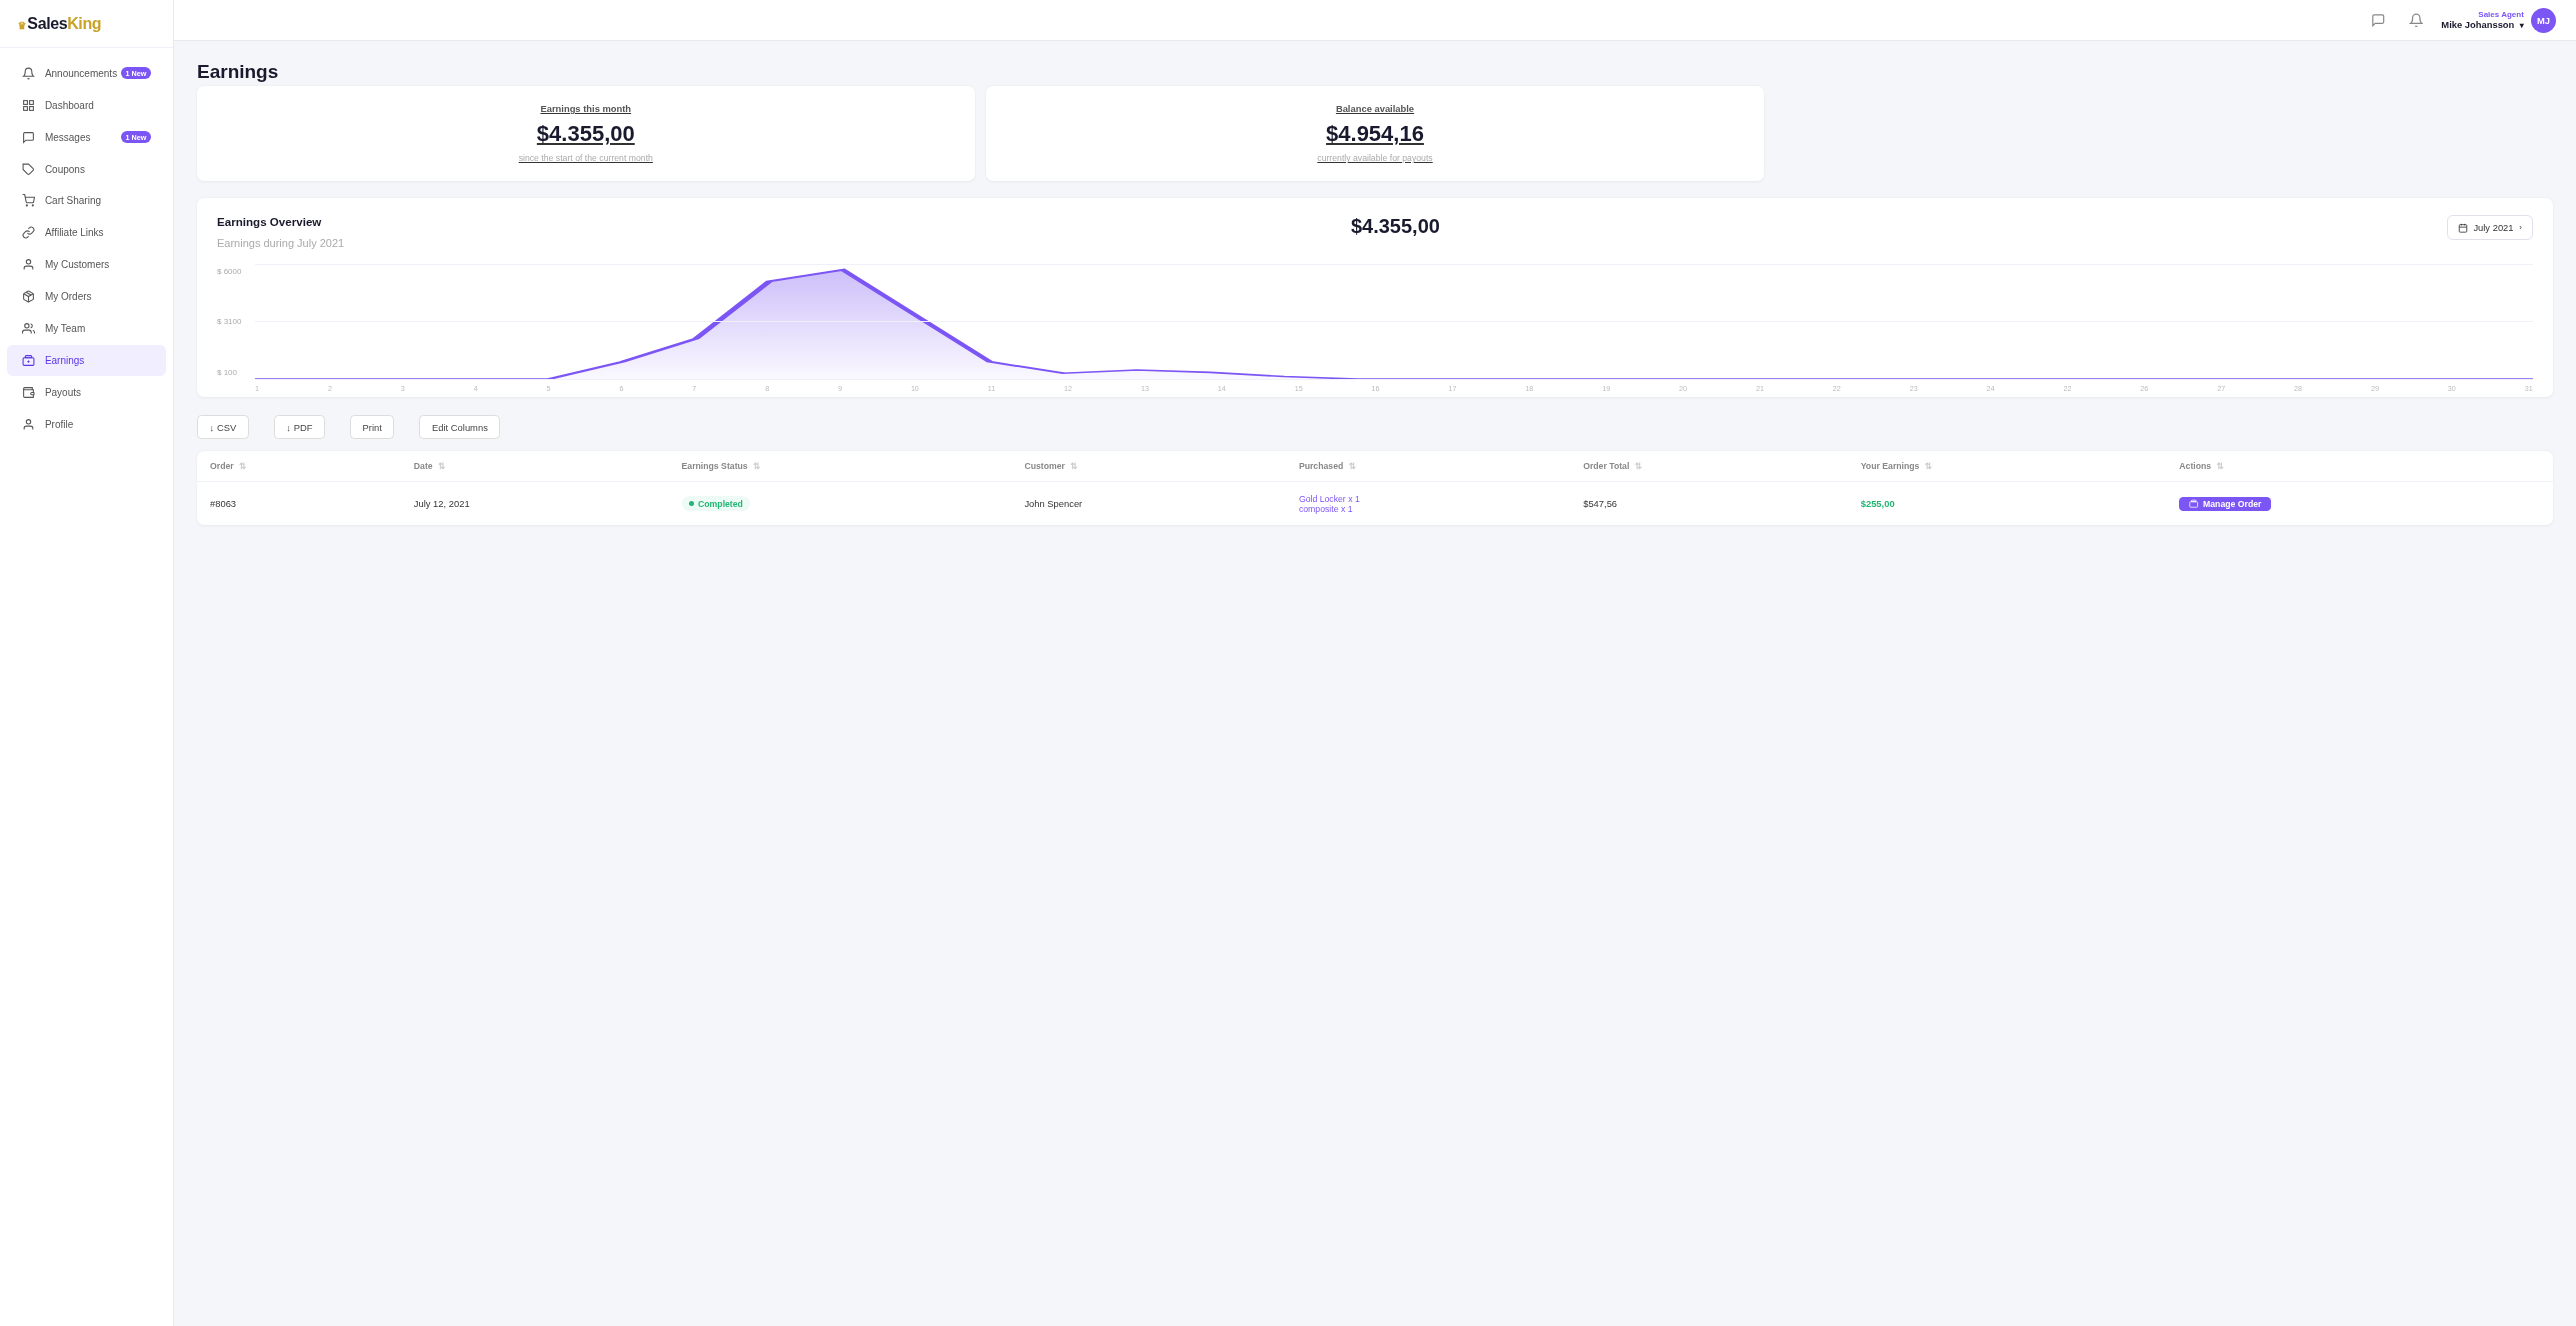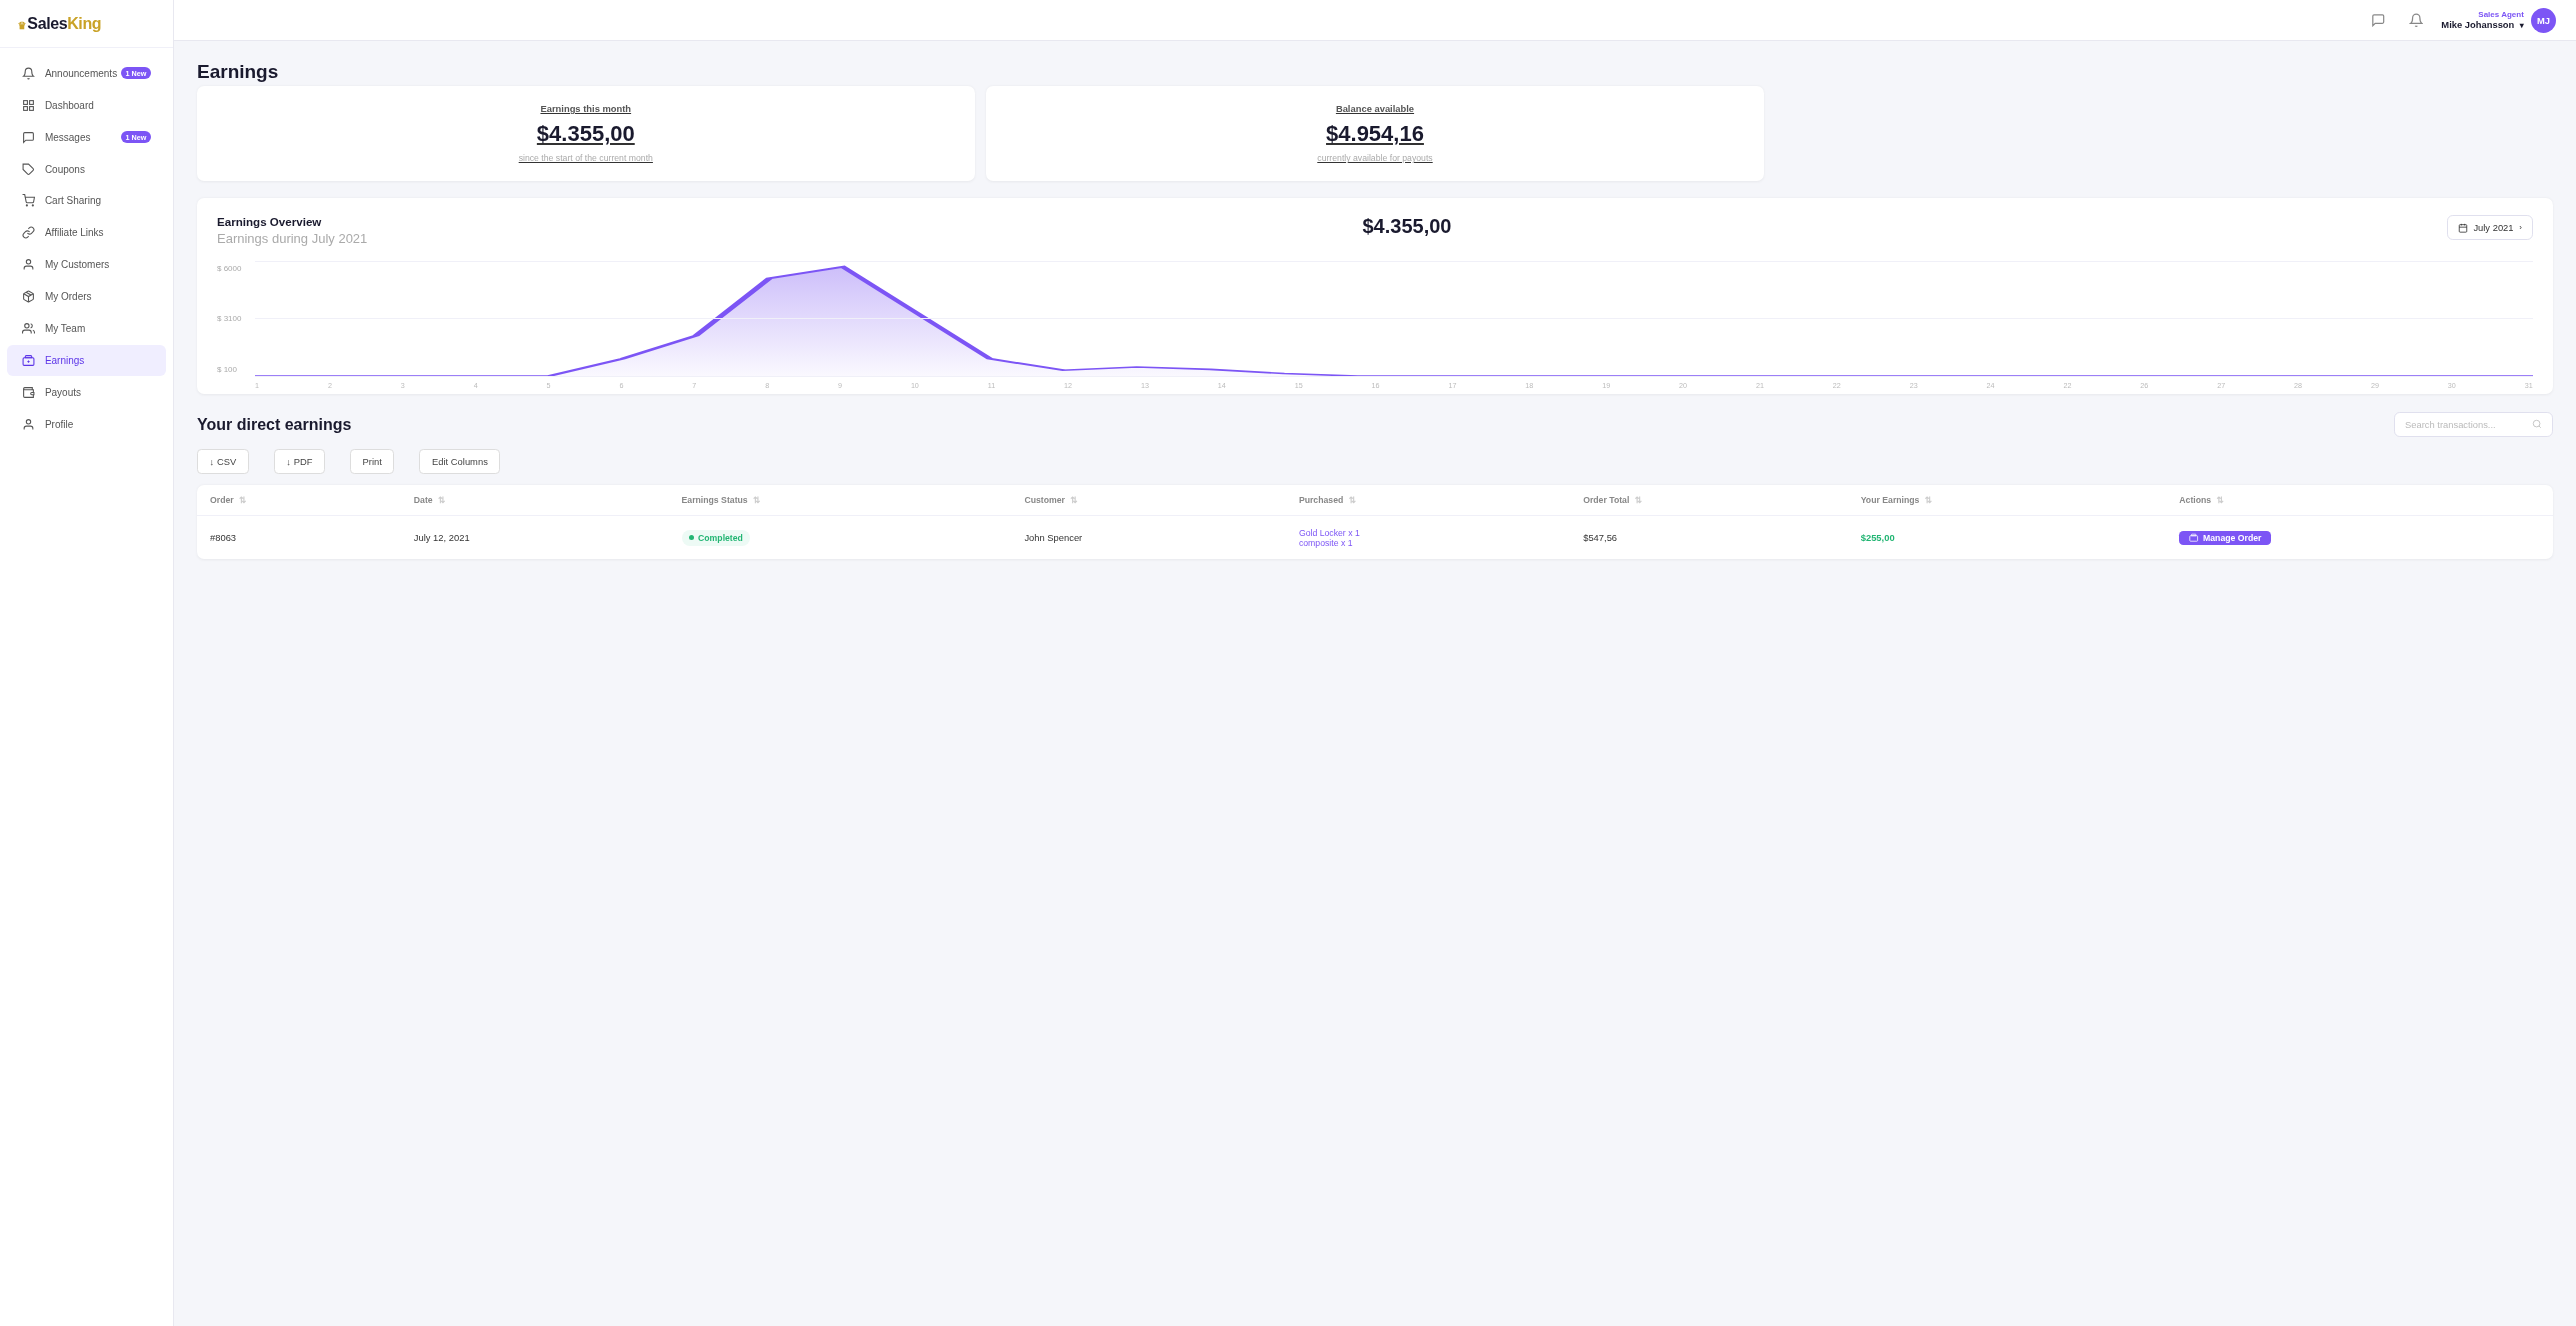--- a/index.html
+++ b/index.html
@@ -144,21 +144,21 @@
       box-shadow: 0 0.7px 2.9px rgba(0,0,0,0.06);
       margin-bottom: 17.4px;
     }
     .overview-header {
       display: flex;
       align-items: flex-start;
       justify-content: space-between;
       margin-bottom: 14.5px;
     }
     .overview-title { font-size: 11.6px; font-weight: 700; color: #1a1a2e; }
-    .overview-period { font-size: 13px; color: #aaa; margin-top: 3px; }
+    .overview-period { font-size: 11px; color: #aaa; margin-top: 9px; }
     .overview-amount { font-size: 20px; font-weight: 700; color: #1a1a2e; }
     .date-btn {
       display: flex;
       align-items: center;
       gap: 5.8px;
       border: 0.7px solid #e0e0ee;
       border-radius: 5.8px;
       padding: 5.8px 10px;
       font-size: 9.4px;
       font-weight: 500;
@@ -574,32 +574,20 @@
           <span class="chart-x-label">26</span>
           <span class="chart-x-label">27</span>
           <span class="chart-x-label">28</span>
           <span class="chart-x-label">29</span>
           <span class="chart-x-label">30</span>
           <span class="chart-x-label">31</span>
         </div>
       </div>
     </div>
 
-    <div class="section-header">
-      <h2 class="section-title">Your direct earnings</h2>
-      <div class="search-box">
-        <input type="text" placeholder="Search transactions..." style="">
-        <span class="search-icon">
-          <svg width="10" height="10" viewBox="0 0 24 24" fill="none" stroke="currentColor" stroke-width="2">
-              <circle cx="11" cy="11" r="8"></circle>
-              <line x1="21" y1="21" x2="16.65" y2="16.65"></line>
-            </svg>
-        </span>
-      </div>
-    </div>
 
     <div class="actions-row">
       <button class="action-btn">↓ CSV</button>
       <button class="action-btn">↓ PDF</button>
       <button class="action-btn">Print</button>
       <button class="action-btn">Edit Columns</button>
     </div>
 
     <div class="table-wrap">
       <table>

